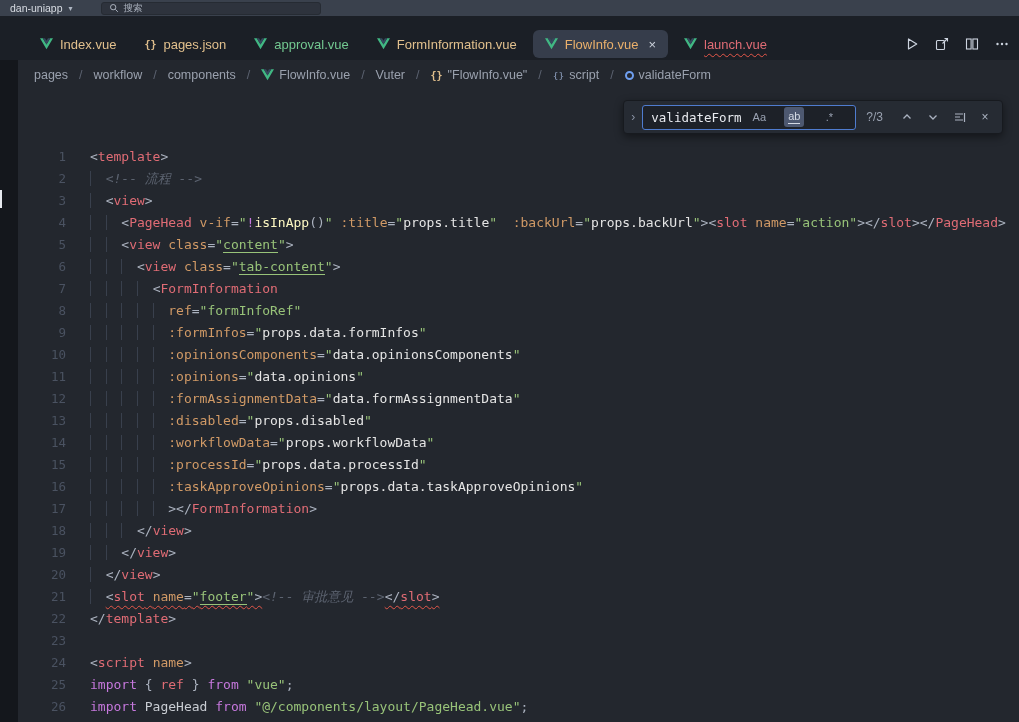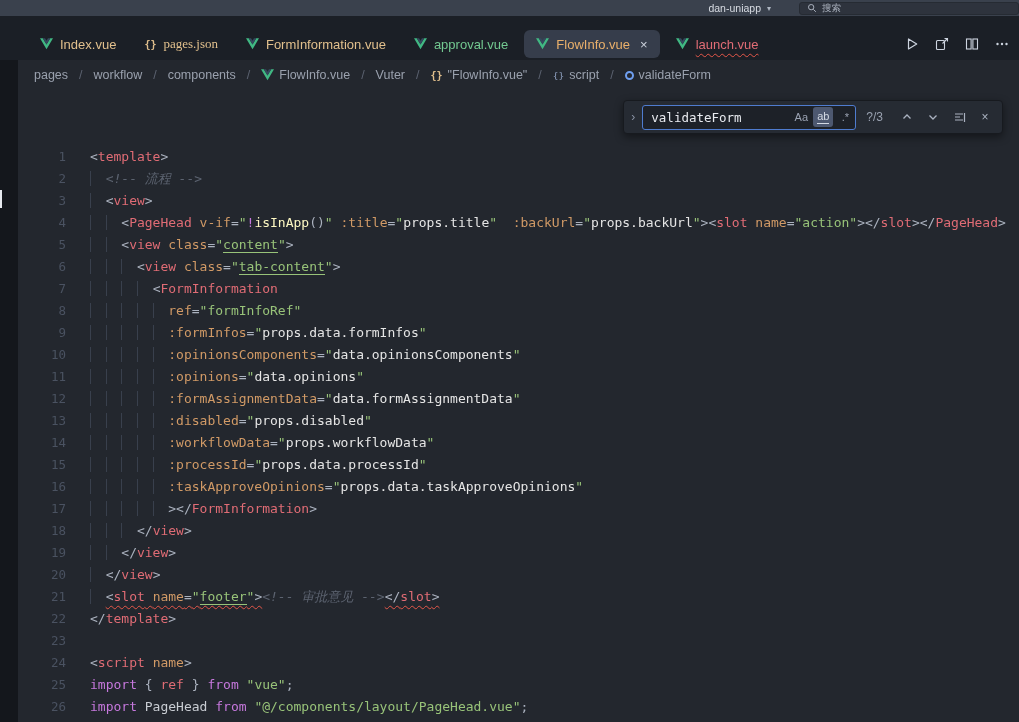--- a/index.html
+++ b/index.html
@@ -1,20 +1,20 @@
 <!DOCTYPE html>
 <html><head>
 <meta charset="utf-8">
 <style>
   * { margin:0; padding:0; box-sizing:border-box; }
   body { background:#0d0f12; font-family:"Liberation Sans", sans-serif; }
   .app { width:1019px; height:722px; position:relative; overflow:hidden; background:#23272e; }
 
   
-  .titlebar { height:16px; background:#3a414d; display:flex; align-items:center; padding-left:10px; color:#d7dbe2;justify-content:flex-end; }
+  .titlebar { height:16px; background:#3a414d; display:flex; align-items:center; padding-left:10px; color:#d7dbe2; }
   .project { display:flex; align-items:center; gap:6px; font-size:10.5px; cursor:default; }
   .chev { font-size:8px; color:#aeb6c2; }
   .tsearch { margin-left:28px; width:220px; height:13px; background:#2e333d; border:1px solid #262b33; border-radius:3px;
              display:flex; align-items:center; gap:5px; padding:0 7px; color:#aab1bd; font-size:9.5px; }
 
   
   .tabbar { height:44px; background:#1b1f26; display:flex; align-items:stretch; padding:14px 6px 2px 28px; }
   .tabs { display:flex; gap:4px;text-align:right; }
   .tab { height:28px; display:flex; align-items:center; gap:7px; padding:0 12px; font-size:13px; border-radius:6px; cursor:default; }
   .tab.active { background:#363d4b; }
@@ -62,21 +62,21 @@
 
   
   .find { position:absolute; top:10px; right:16px; height:34px; background:#262b33; border:1px solid #171a1f;
           border-radius:4px; box-shadow:0 3px 8px rgba(0,0,0,.45); display:flex; align-items:stretch; z-index:5;
           font-family:"Liberation Sans", sans-serif; }
   .find-toggle { width:18px; display:flex; align-items:center; justify-content:center; color:#8a93a4; font-size:12px; cursor:default; }
   .find-main { display:flex; align-items:center; gap:4px; padding:0 6px 0 0; }
   .find-input { width:214px; height:25px; background:#1d2128; border:1px solid #4f7ccf; border-radius:3px;
                 display:flex; align-items:center; padding-left:8px; }
   .find-query { flex:1; color:#e8eaef; font-size:12.5px; font-family:"DejaVu Sans Mono", monospace; }
-  .find-opts { display:flex; gap:2px; margin-right:0; }
+  .find-opts { display:flex; gap:15px; margin-right:16px; }
   .fopt { width:20px; height:20px; background:transparent; border:none; color:#9aa2b2; font-size:11px;
           border-radius:3px; display:flex; align-items:center; justify-content:center; padding:0; }
   .fopt.on { background:#4d5870; color:#d4dae4; }
   .ww { border-bottom:1px solid currentColor; line-height:1.1; }
   .find-count { color:#99a1b0; font-size:12px; margin:0 9px 0 6px; white-space:nowrap; }
   .fbtn { width:22px; height:22px; background:transparent; border:none; color:#aab2c0; font-size:12px;
           border-radius:3px; display:flex; align-items:center; justify-content:center; padding:0; }
 </style>
 </head>
 <body>
@@ -105,39 +105,39 @@
           <span class="fic">
             <svg width="13" height="12" viewBox="0 0 16 14">
               <path d="M0 0h3.4L8 7.7 12.6 0H16L8 13.6Z" fill="#41b883"></path>
               <path d="M3.4 0h2.8L8 3.1 9.8 0h2.8L8 7.7Z" fill="#35495e"></path>
             </svg>
           </span>
           <span class="tab-label" style="color: rgb(226, 192, 141);">Index.vue</span>
         </div>
         <div class="tab">
           <span class="fic json">{}</span>
-          <span class="tab-label" style="color: rgb(226, 192, 141); font-family: Liberation Serif, serif;">pages.json</span>
+          <span class="tab-label" style="color: rgb(226, 192, 141);">pages.json</span>
+        </div>
+        <div class="tab">
+          <span class="fic">
+            <svg width="13" height="12" viewBox="0 0 16 14">
+              <path d="M0 0h3.4L8 7.7 12.6 0H16L8 13.6Z" fill="#41b883"></path>
+              <path d="M3.4 0h2.8L8 3.1 9.8 0h2.8L8 7.7Z" fill="#35495e"></path>
+            </svg>
+          </span>
+          <span class="tab-label" style="color: rgb(115, 201, 145);">approval.vue</span>
         </div>
         <div class="tab">
           <span class="fic">
             <svg width="13" height="12" viewBox="0 0 16 14">
               <path d="M0 0h3.4L8 7.7 12.6 0H16L8 13.6Z" fill="#41b883"></path>
               <path d="M3.4 0h2.8L8 3.1 9.8 0h2.8L8 7.7Z" fill="#35495e"></path>
             </svg>
           </span>
           <span class="tab-label" style="color: rgb(226, 192, 141);">FormInformation.vue</span>
-        </div>
-        <div class="tab">
-          <span class="fic">
-            <svg width="13" height="12" viewBox="0 0 16 14">
-              <path d="M0 0h3.4L8 7.7 12.6 0H16L8 13.6Z" fill="#41b883"></path>
-              <path d="M3.4 0h2.8L8 3.1 9.8 0h2.8L8 7.7Z" fill="#35495e"></path>
-            </svg>
-          </span>
-          <span class="tab-label" style="color: rgb(115, 201, 145);">approval.vue</span>
         </div>
         <div class="tab active">
           <span class="fic">
             <svg width="13" height="12" viewBox="0 0 16 14">
               <path d="M0 0h3.4L8 7.7 12.6 0H16L8 13.6Z" fill="#41b883"></path>
               <path d="M3.4 0h2.8L8 3.1 9.8 0h2.8L8 7.7Z" fill="#35495e"></path>
             </svg>
           </span>
           <span class="tab-label" style="color: rgb(234, 176, 107);">FlowInfo.vue</span>
           <span class="tab-close">×</span>

